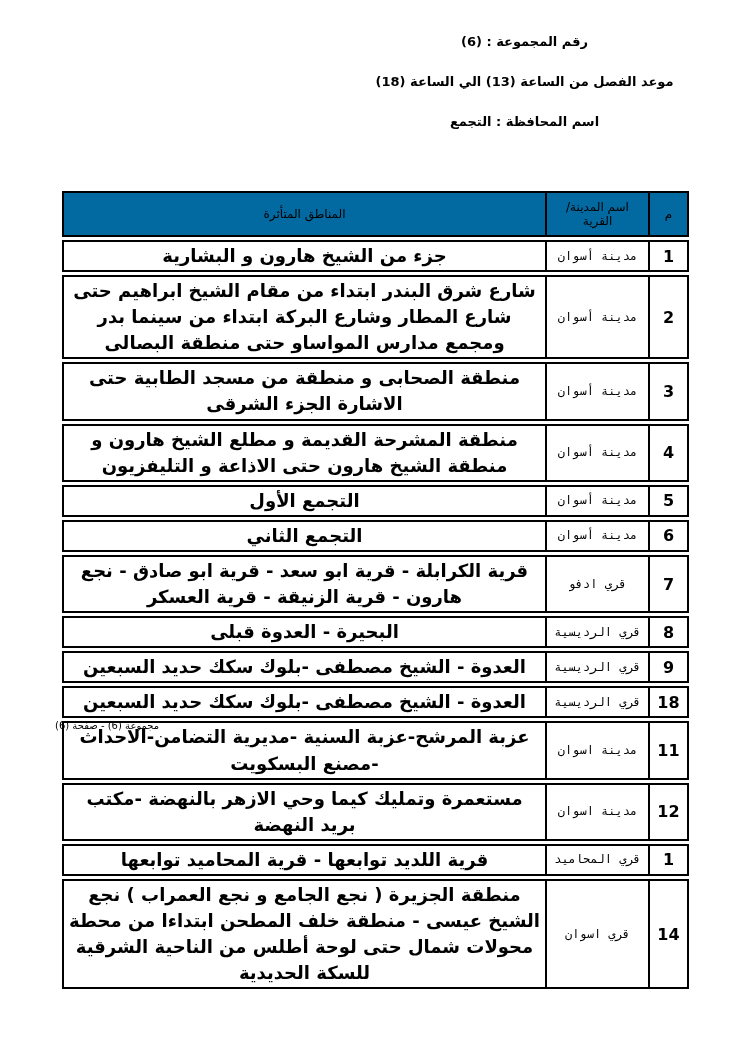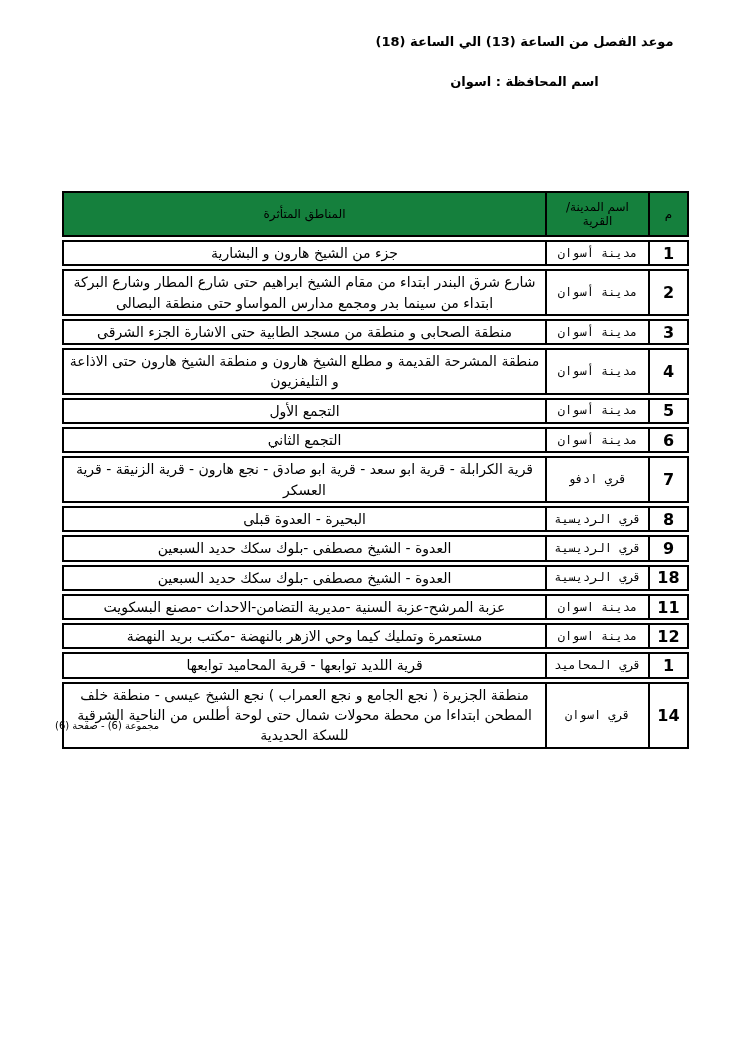--- a/index.html
+++ b/index.html
@@ -55,62 +55,63 @@
   
   table.outage th:not(:first-child),
   table.outage td:not(:first-child) {
     border-right: none;
   }
   col.c-num   { width: 41px; }
   col.c-city  { width: 103px; }
   col.c-areas { width: 483px; }
 
   thead th {
-    background: #15803d;
+    background: #0369a1;
     height: 46px;
     font-weight: normal;
     font-size: 12px;
   }
   thead th.h-areas { font-size: 12px; }
 
   td.num {
     font-weight: bold;
     font-size: 16px;
     font-family: "DejaVu Sans", sans-serif;
   }
   td.city {
     font-size: 12px;
     font-weight: normal;
     font-family: Liberation Mono, monospace;
   }
   td.areas {
-    font-size: 14px;
-    font-weight: normal;
+    font-size: 18px;
+    font-weight: bold;
     line-height: 1.45;
   }
   tr.h1 td { height: 23px; }
   tr.h2 td { height: 42px; }
   tr.h3 td { height: 58px; }
 
   
   .footer {
     position: absolute;
     top: 720px;
     left: 55px;
     direction: rtl;
     font-size: 10px;
     white-space: nowrap;
   }
 </style>
 </head>
 <body>
 
 <div class="heading">
+  <div class="hline">رقم المجموعة : (6)</div>
   <div class="hline">موعد الفصل من الساعة (13) الي الساعة (18)</div>
-  <div class="hline">اسم المحافظة : اسوان</div>
+  <div class="hline">اسم المحافظة : التجمع</div>
 </div>
 
 <table class="outage" dir="rtl">
   <colgroup>
     <col class="c-num">
       <col class="c-city">
       <col class="c-areas">
   </colgroup>
   <thead>
     <tr>

